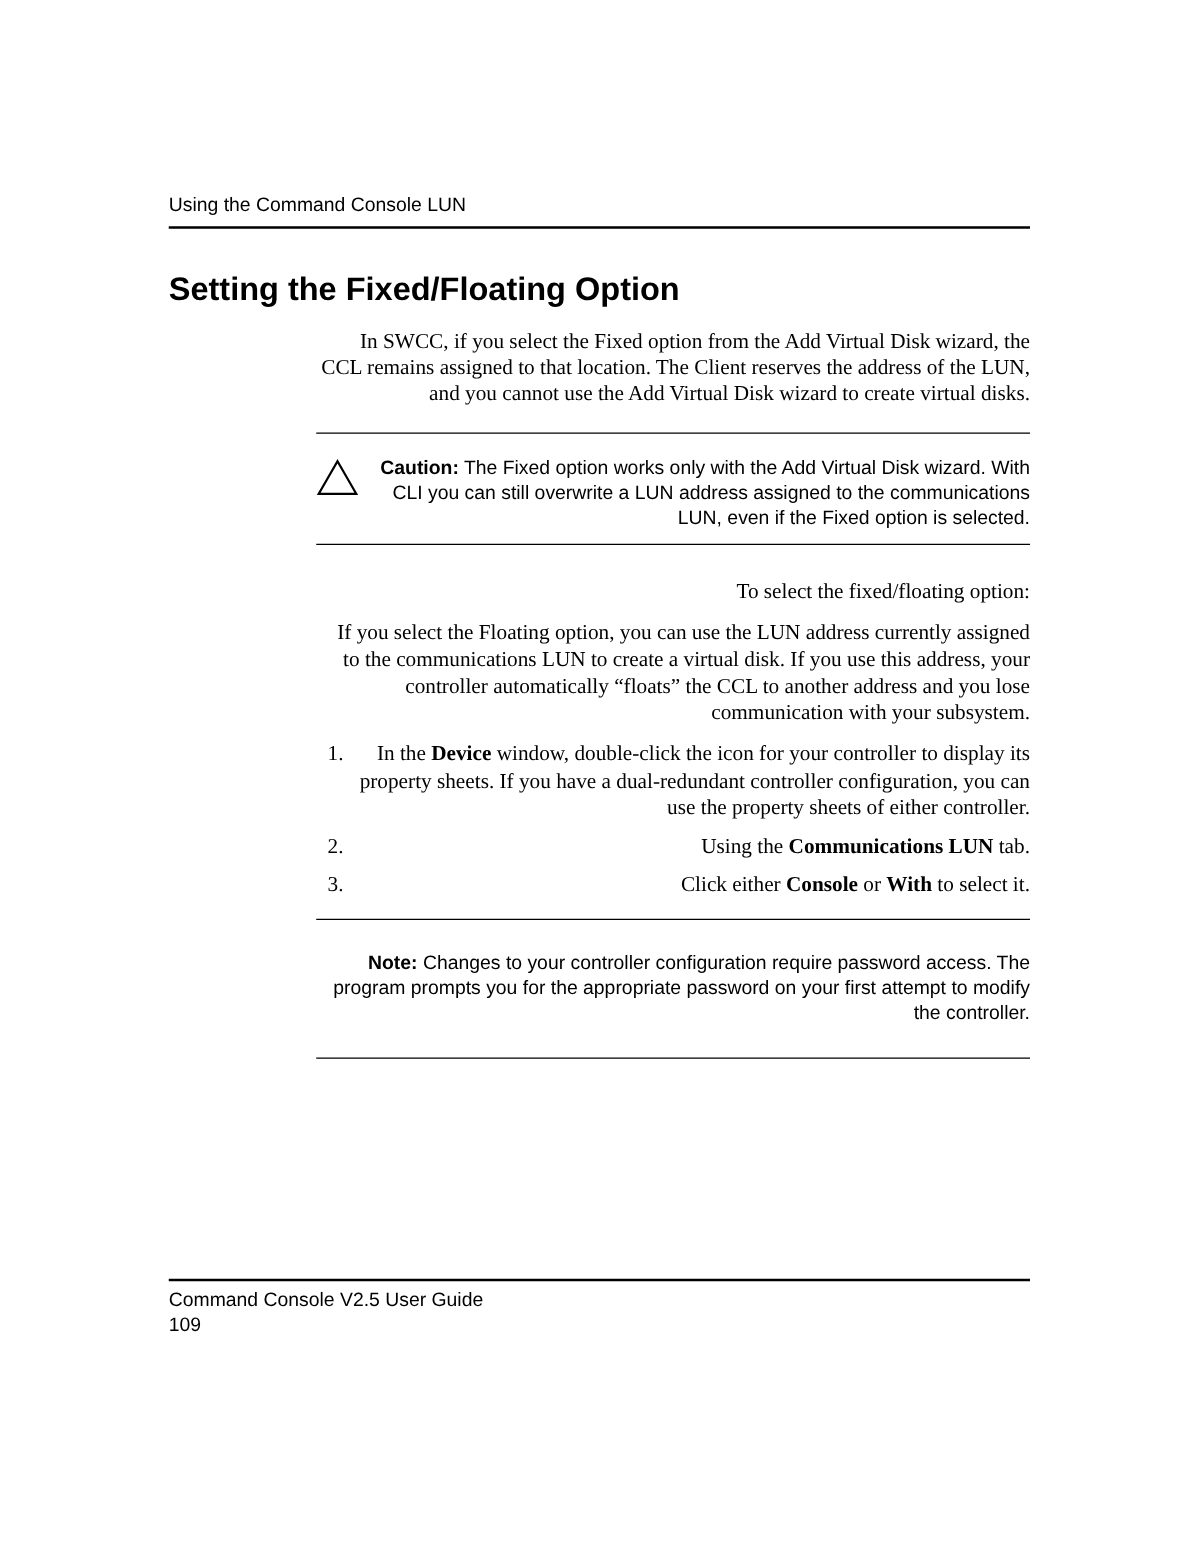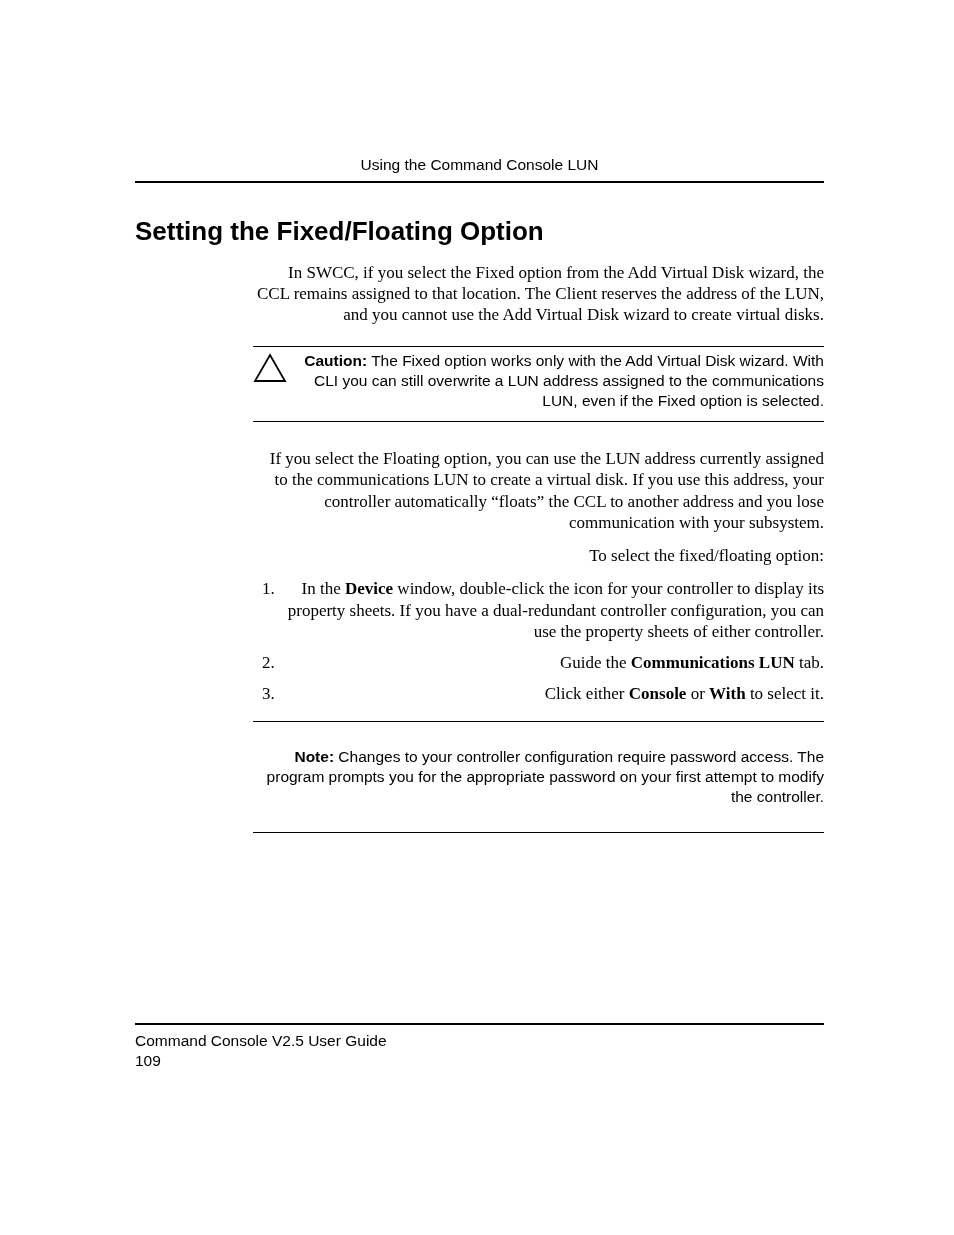--- a/index.html
+++ b/index.html
@@ -17,21 +17,21 @@
   }
   .page {
     padding: 155px 130px 0 135px;
     position: relative;
     height: 100%;
     box-sizing: border-box;
   }
   .running-head {
     font-family: "Trebuchet MS", "Lucida Sans", Arial, sans-serif;
     font-size: 15.5px;
-    text-align: center;
+    text-align: left;
     margin-bottom: 7px;
   }
   .rule-top {
     border-top: 2px solid #000;
     margin-bottom: 32px;
   }
   h1 {
     font-family: "Trebuchet MS", "Lucida Sans", Arial, sans-serif;
     font-weight: bold;
     font-size: 26px;
@@ -40,21 +40,21 @@
   .content {
     margin-left: 118px;
     text-align: right;
   }
   .para {
     margin: 0 0 12px 0;
   }
   .callout {
     border-top: 1.5px solid #000;
     border-bottom: 1.5px solid #000;
-    padding: 4px 0 10px 0;
+    padding: 18px 0 10px 0;
     margin: 20px 0 26px 0;
     font-family: "Trebuchet MS", "Lucida Sans", Arial, sans-serif;
     font-size: 15.5px;
     display: flex;
     align-items: flex-start;
     gap: 10px;
     line-height: 1.3;
   }
   .callout .icon {
     flex: 0 0 auto;
@@ -119,30 +119,30 @@
         <svg width="34" height="30" viewBox="0 0 34 30">
           <polygon points="17,2 32,28 2,28" fill="none" stroke="#000" stroke-width="1.8" stroke-linejoin="miter"></polygon>
         </svg>
       </span>
       <div class="text">
         <span class="label">Caution:</span>
         <span> </span><span>The Fixed option works only with the Add Virtual Disk wizard. With CLI you can still overwrite a LUN address assigned to the communications LUN, even if the Fixed option is selected.</span>
       </div>
     </div>
 
+    <p class="para">To select the fixed/floating option:</p>
+
     <p class="para">If you select the Floating option, you can use the LUN address currently assigned to the communications LUN to create a virtual disk. If you use this address, your controller automatically “floats” the CCL to another address and you lose communication with your subsystem.</p>
-
-    <p class="para">To select the fixed/floating option:</p>
 
     <ol>
       <li>
         <span>In the </span><b>Device</b><span> window, double-click the icon for your controller to display its property sheets. If you have a dual-redundant controller configuration, you can use the property sheets of either controller.</span>
       </li>
       <li>
-        <span>Guide the </span><b>Communications LUN</b><span> tab.</span>
+        <span>Using the </span><b>Communications LUN</b><span> tab.</span>
       </li>
       <li>
         <span>Click either </span><b>Console</b><span> or </span><b>With</b><span> to select it.</span>
       </li>
     </ol>
 
     <div class="note">
       <span class="label">Note:</span>
       <span> </span><span>Changes to your controller configuration require password access. The program prompts you for the appropriate password on your first attempt to modify the controller.</span>
     </div>

